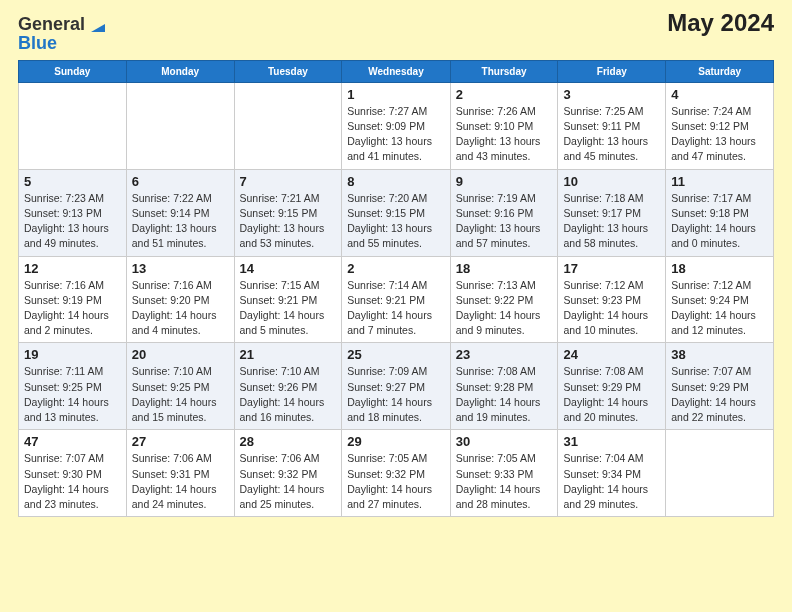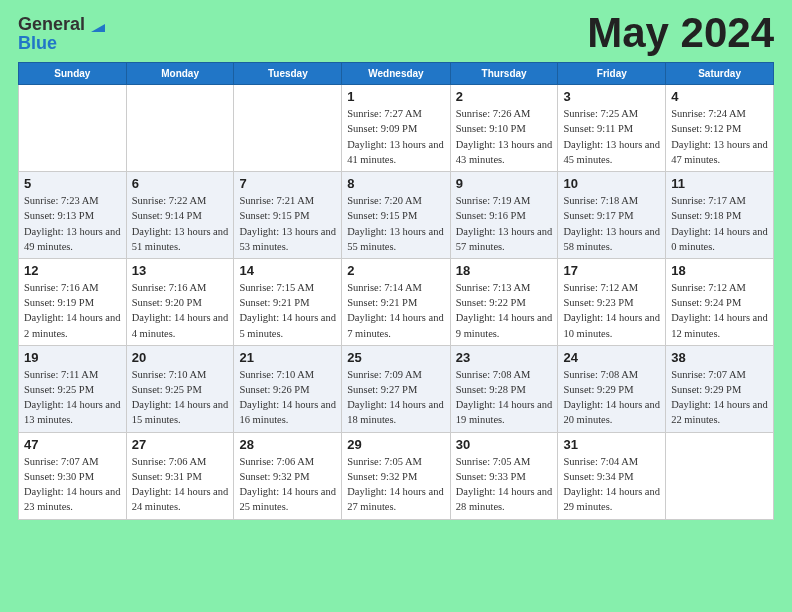--- a/index.html
+++ b/index.html
@@ -6,21 +6,21 @@
     body {
       font-family: Arial, sans-serif;
       background: #fff;
       width: 792px;
       min-height: 612px;
       padding: 0;
     }
     .page {
       width: 792px;
       min-height: 612px;
-      background: #86efac;
+      background: #fef9c3;
       padding: 10px 18px 10px 18px;
     }
     .header {
       display: flex;
       justify-content: space-between;
       align-items: flex-start;
       margin-bottom: 6px;
     }
     .logo {
       display: flex;
@@ -36,21 +36,21 @@
     .logo-blue { color: #2176c7; }
     .logo-icon {
       width: 22px;
       height: 22px;
       margin-left: 2px;
     }
     .title-block {
       text-align: right;
     }
     .title-month {
-      font-size: 42px;
+      font-size: 24px;
       font-weight: bold;
       color: #222;
       line-height: 1.1;
     }
     .title-location {
       font-size: 15px;
       color: #444;
     }
     .calendar {
       width: 100%;
@@ -86,21 +86,20 @@
     .day-num {
       font-weight: bold;
       font-size: 13px;
       margin-bottom: 2px;
       color: #222;
     }
     .day-info {
       color: #333;
       font-size: 10.5px;
       line-height: 1.45;
-      font-family: Liberation Serif, serif;
     }
     .empty-cell {
       background: #fff !important;
     }
   </style>
 </head>
 <body>
 
 <div class="page">
   <div class="header">

